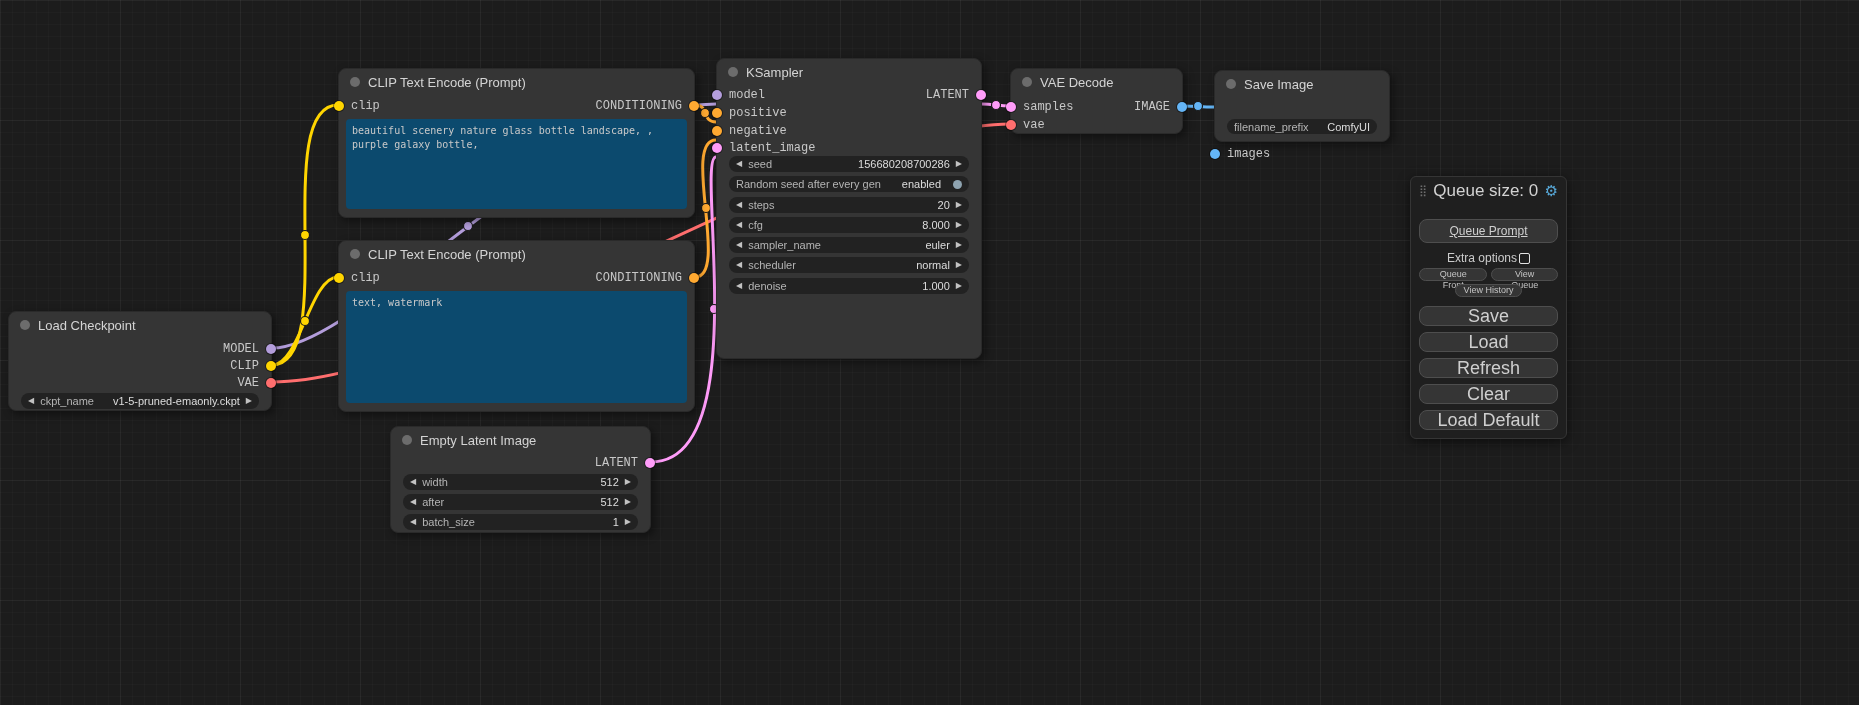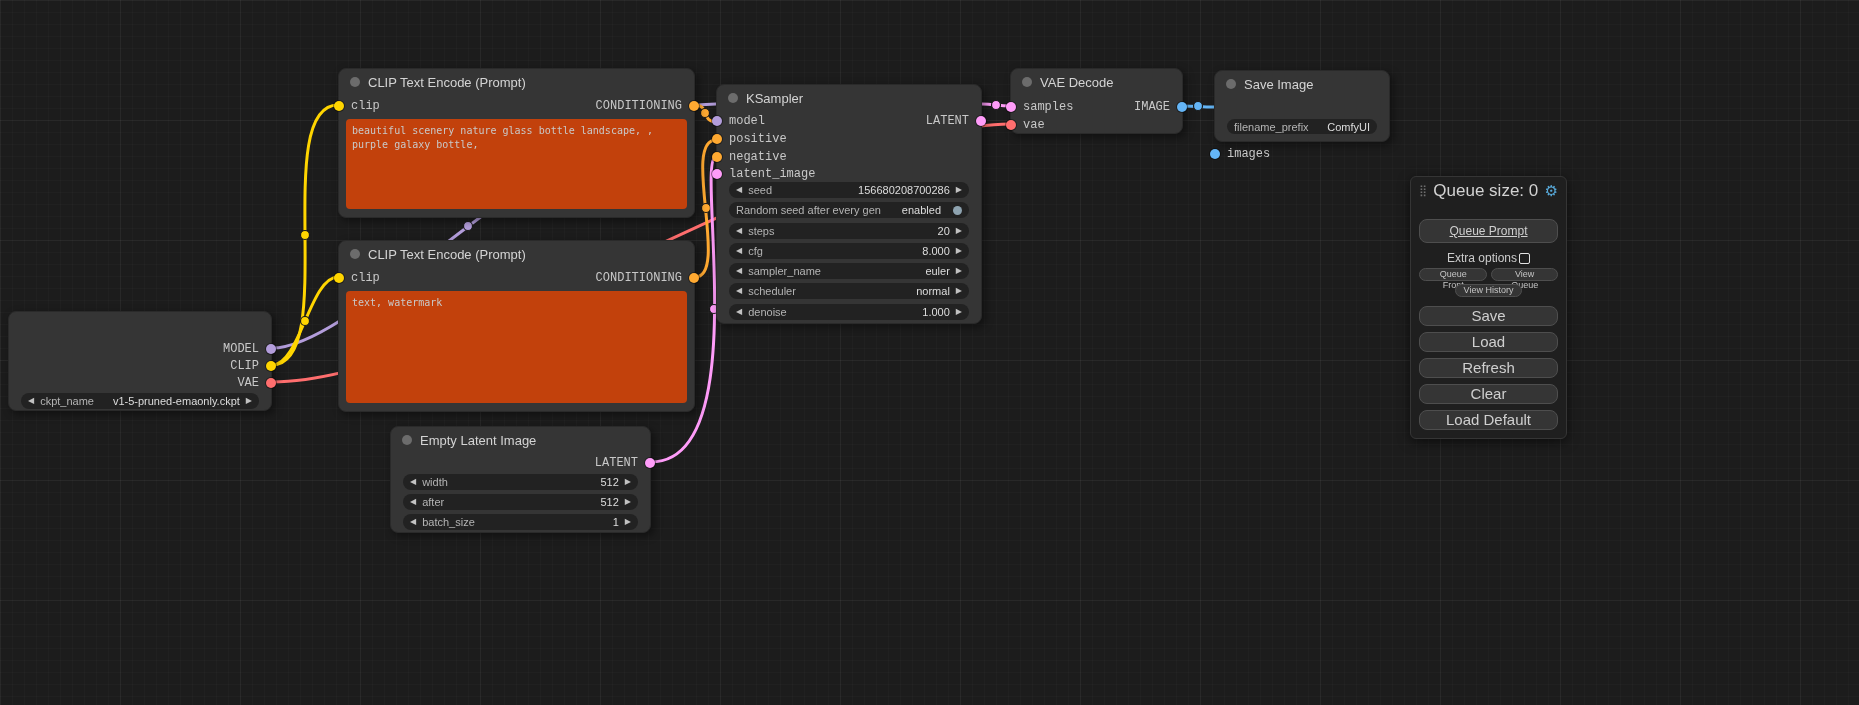--- a/index.html
+++ b/index.html
@@ -41,42 +41,42 @@
     position:absolute;left:12px;right:12px;height:16px;background:#222222;
     border-radius:8px;display:flex;align-items:center;gap:6px;padding:0 7px;
     font-size:11px;box-sizing:border-box;
   }
   .warrow{color:#c2c2c2;font-size:8px;line-height:1;}
   .wlabel{color:#b4b4b4;white-space:nowrap;}
   .wvalue{margin-left:auto;color:#dddddd;white-space:nowrap;}
   .toggle-dot{width:9px;height:9px;border-radius:50%;background:#8ea3b0;margin-left:6px;flex:0 0 auto;}
 
   .prompt-text{
-    position:absolute;left:7px;right:7px;top:50px;bottom:8px;background:#c2410c;
+    position:absolute;left:7px;right:7px;top:50px;bottom:8px;background:#0c4a6e;
     border-radius:4px;padding:5px 6px;font-family:"DejaVu Sans Mono",monospace;
     font-size:10px;line-height:1.4;color:#c9c9c9;white-space:pre-wrap;word-break:break-word;
     box-sizing:border-box;overflow:hidden;
   }
 
   
   .menu{
     position:absolute;z-index:3;left:1410px;top:176px;width:157px;
     background:#1f1f1f;border:1px solid #353535;border-radius:6px;
     box-shadow:0 3px 12px rgba(0,0,0,.55);padding:5px 8px 8px;box-sizing:border-box;
   }
   .menu-header{display:flex;align-items:center;height:17px;}
   .drag-handle{color:#6f6f6f;font-size:11px;cursor:grab;line-height:1;}
   .queue-size{flex:1;text-align:center;color:#d2d2d2;font-size:17px;}
   .gear{color:#57a8d8;font-size:15px;line-height:1;cursor:pointer;}
   .btn{
     display:block;width:100%;background:#353535;border:1px solid #4e4e4e;color:#cfcfcf;
     border-radius:8px;font-family:"Liberation Sans",sans-serif;cursor:pointer;box-sizing:border-box;
   }
   .btn-queue{height:24px;font-size:12px;margin-top:20px;text-decoration:underline;}
-  .btn-big{height:20px;font-size:15px;margin-top:6px;padding:0;line-height:18px;}
+  .btn-big{height:20px;font-size:18px;margin-top:6px;padding:0;line-height:18px;}
   .btn-big.first{margin-top:9px;}
   .extra-row{display:flex;justify-content:center;align-items:center;gap:2px;margin-top:8px;height:14px;color:#cccccc;font-size:12px;}
   .checkbox{width:11px;height:11px;border:1.5px solid #e3e3e3;border-radius:2px;background:transparent;box-sizing:border-box;cursor:pointer;}
   .pill-row{display:flex;justify-content:center;gap:4px;margin-top:3px;}
   .pill{
     background:#353535;border:1px solid #4e4e4e;color:#c5c5c5;border-radius:9px;
     font-size:9px;height:13px;line-height:11px;padding:0 8px;cursor:pointer;
     font-family:"Liberation Sans",sans-serif;
   }
 </style>
@@ -118,20 +118,24 @@
       <path d="M 982 104 C 993 104 999 106 1010 106" stroke="var(--c-latent)"></path>
       <circle cx="996" cy="105" r="4.5" fill="var(--c-latent)"></circle>
     </g>
     <g>
       <path d="M 1183 106 C 1196 106 1201 107 1214 107" stroke="var(--c-image)"></path>
       <circle cx="1198" cy="106" r="4.5" fill="var(--c-image)"></circle>
     </g>
   </svg>
 
   <div class="node" style="left:8px;top:311px;width:264px;height:100px;">
+    <div class="ntitle">
+      <span class="ndot"></span>
+      <span class="ntext">Load Checkpoint</span>
+    </div>
     <div class="slot out" style="top:29px;">
       <span>MODEL</span>
       <span class="dot c-model"></span>
     </div>
     <div class="slot out" style="top:46px;">
       <span>CLIP</span>
       <span class="dot c-clip"></span>
     </div>
     <div class="slot out" style="top:63px;">
       <span>VAE</span>
@@ -199,21 +203,21 @@
       <span class="warrow">▶</span>
     </div>
     <div class="widget" style="top:87px;">
       <span class="warrow">◀</span>
       <span class="wlabel">batch_size</span>
       <span class="wvalue">1</span>
       <span class="warrow">▶</span>
     </div>
   </div>
 
-  <div class="node" style="left:716px;top:84px;width:266px;height:240px;">
+  <div class="node" style="left:716px;top:58px;width:266px;height:301px;">
     <div class="ntitle">
       <span class="ndot"></span>
       <span class="ntext">KSampler</span>
     </div>
     <div class="slot in" style="top:28px;">
       <span class="dot c-model"></span>
       <span>model</span>
     </div>
     <div class="slot in" style="top:46px;">
       <span class="dot c-conditioning"></span>

